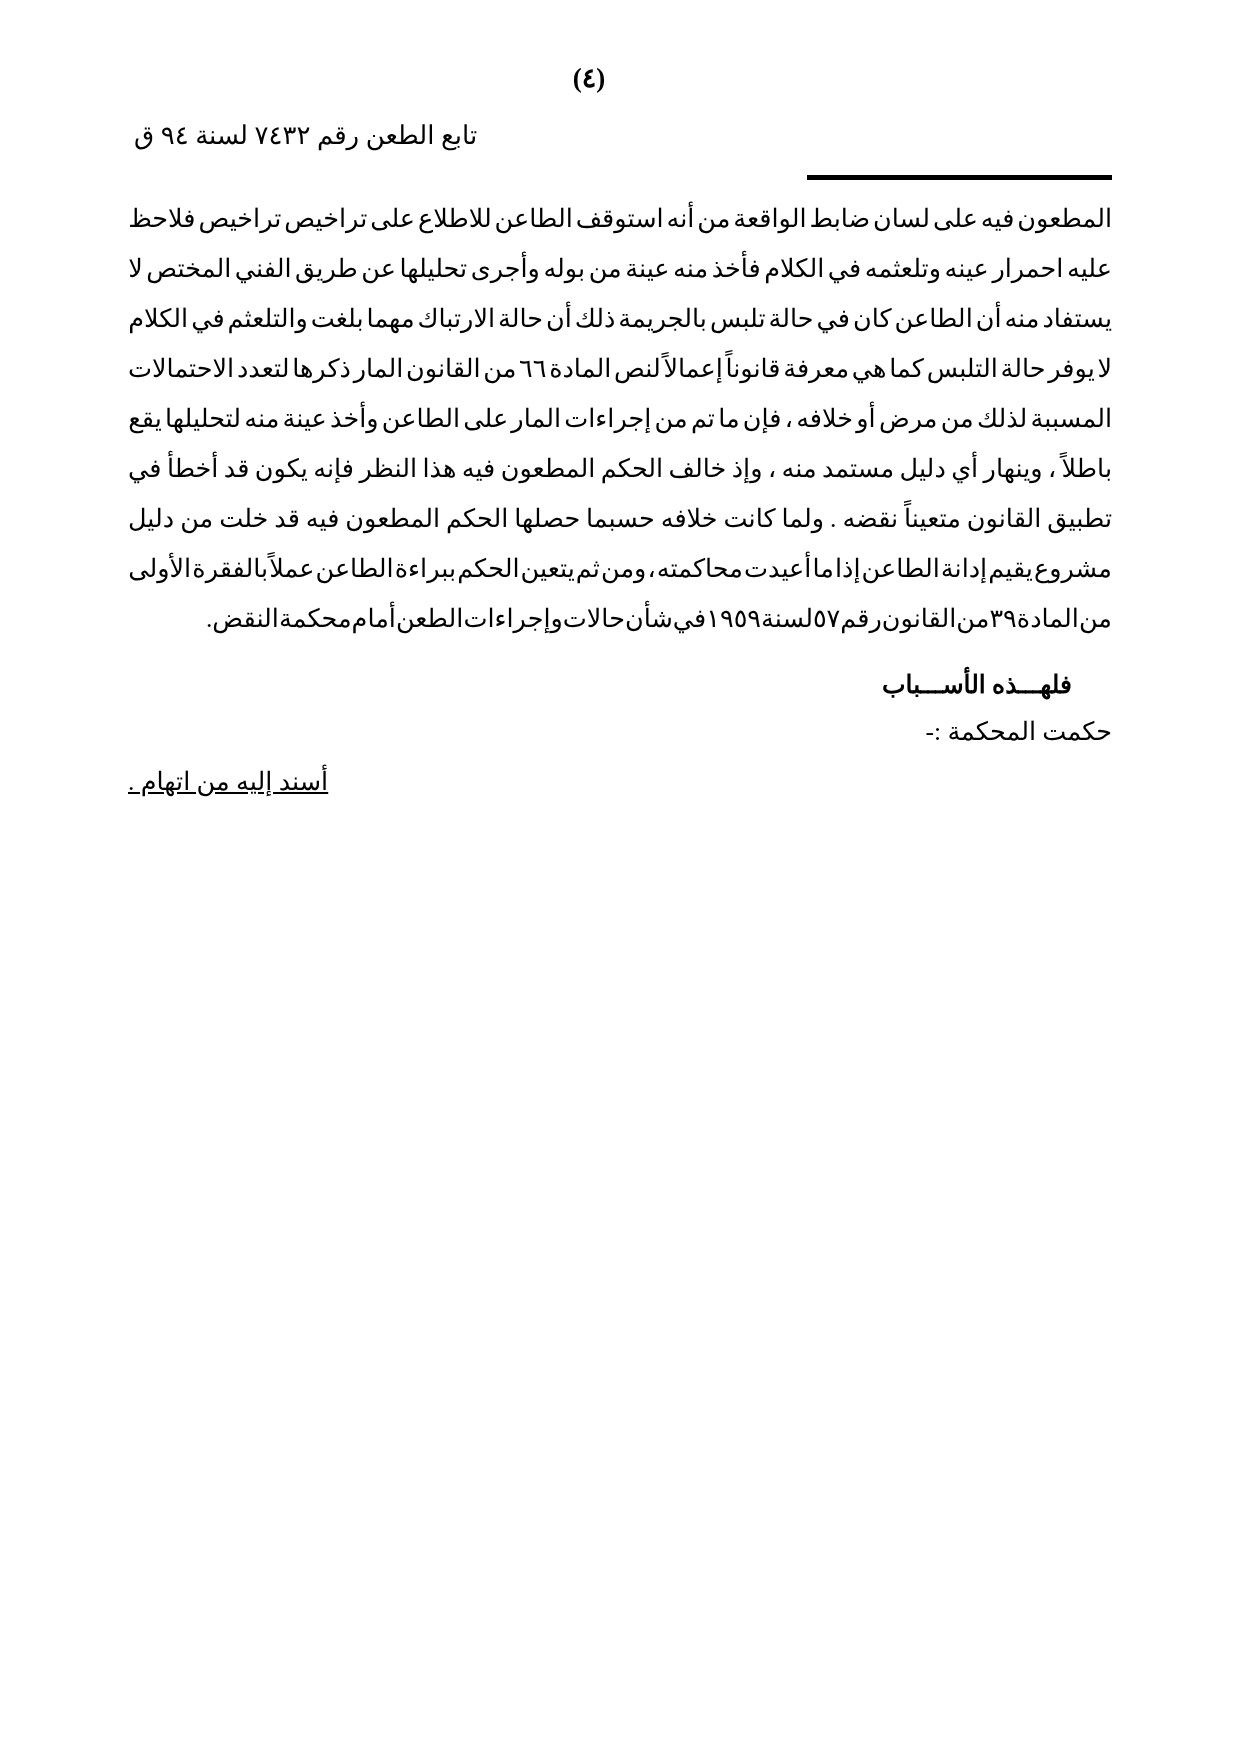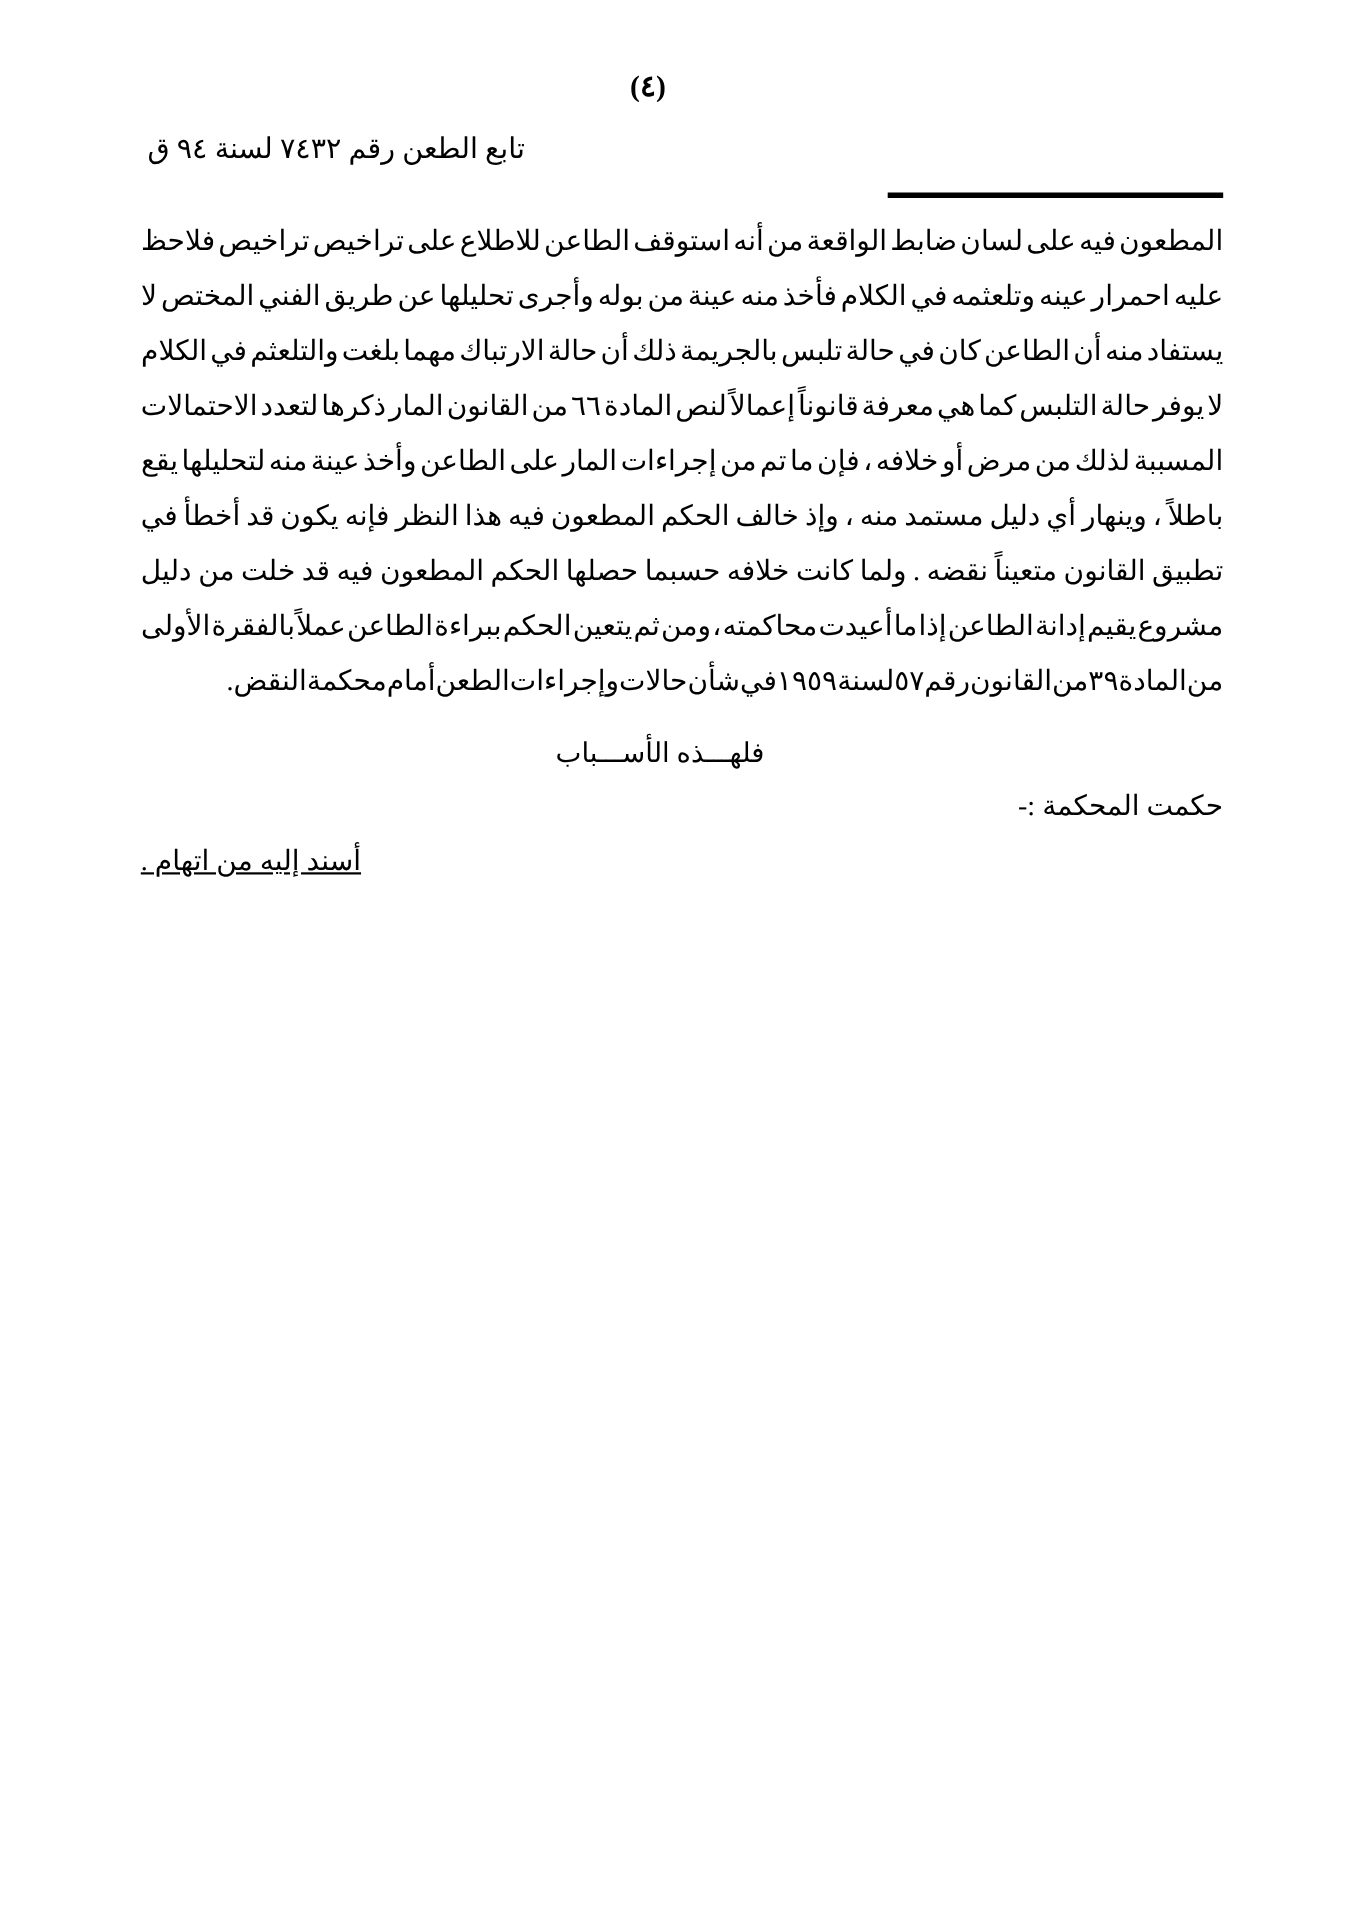--- a/index.html
+++ b/index.html
@@ -78,23 +78,23 @@
   }
   .body-line.last {
     justify-content: flex-start;
   }
   .body-line > span {
     display: inline-block;
   }
 
   
   .section-heading {
-    text-align: center;
+    text-align: right;
     font-size: 25px;
-    font-weight: normal;
+    font-weight: bold;
     margin: 14px 0 20px 0;
     padding-right: 40px;
     direction: rtl;
     letter-spacing: 0.3px;
   }
 
   
   .ruling-line {
     font-size: 25.5px;
     line-height: 1.0;

